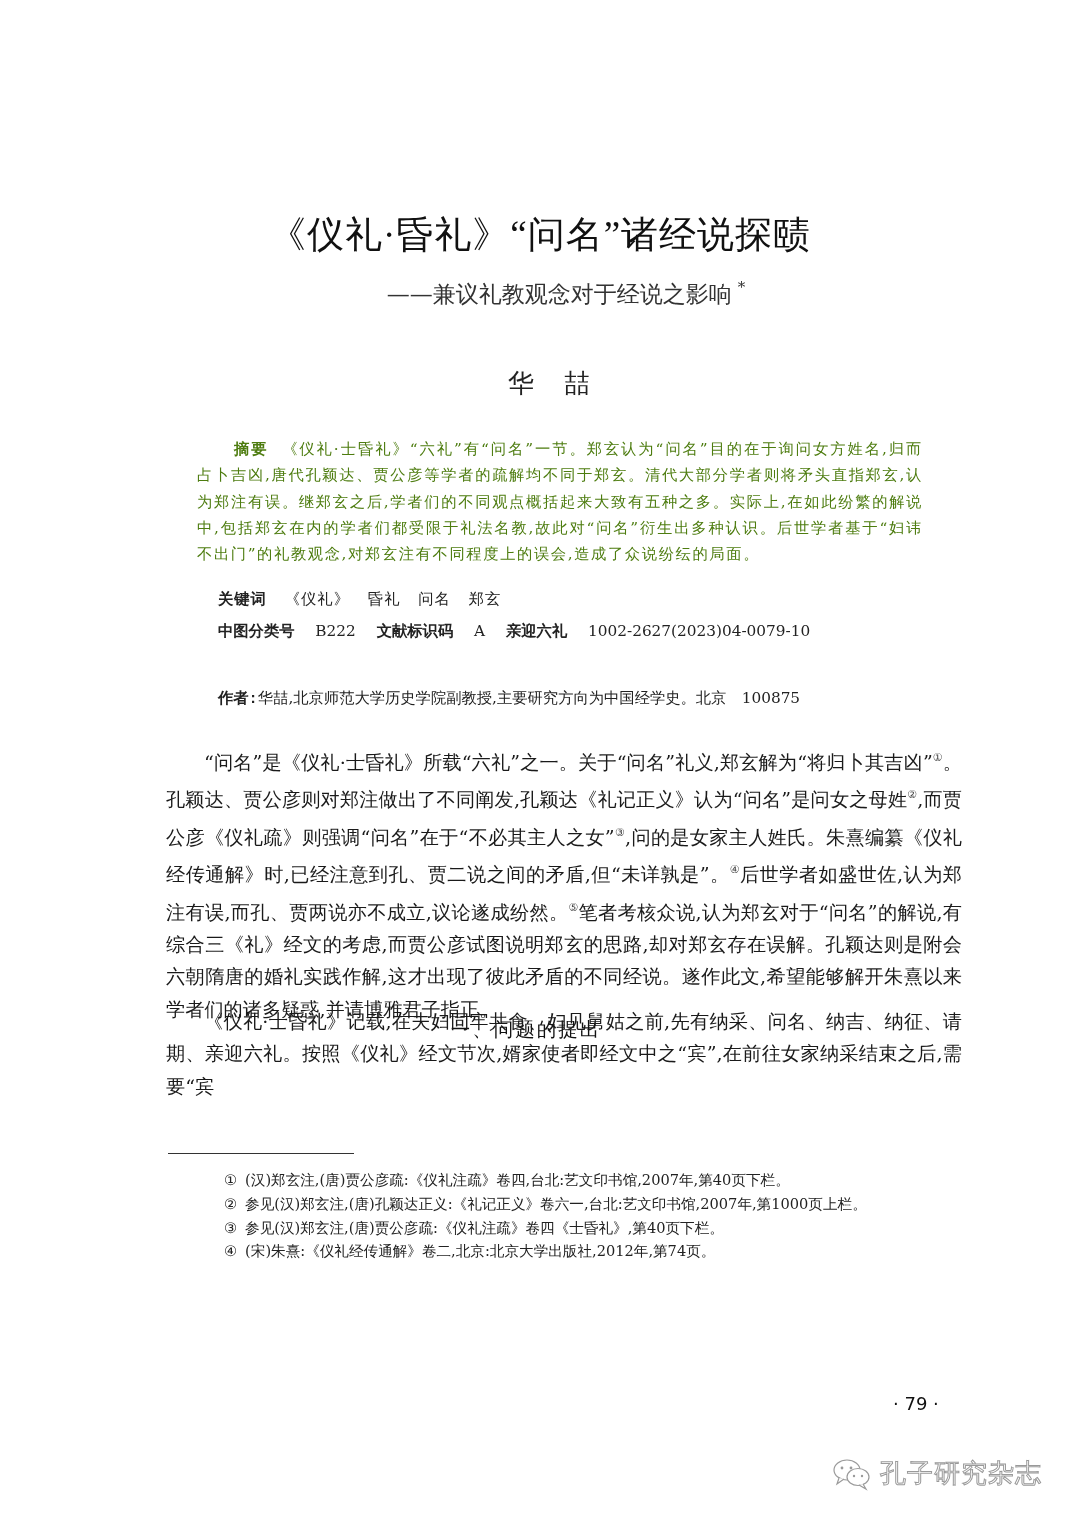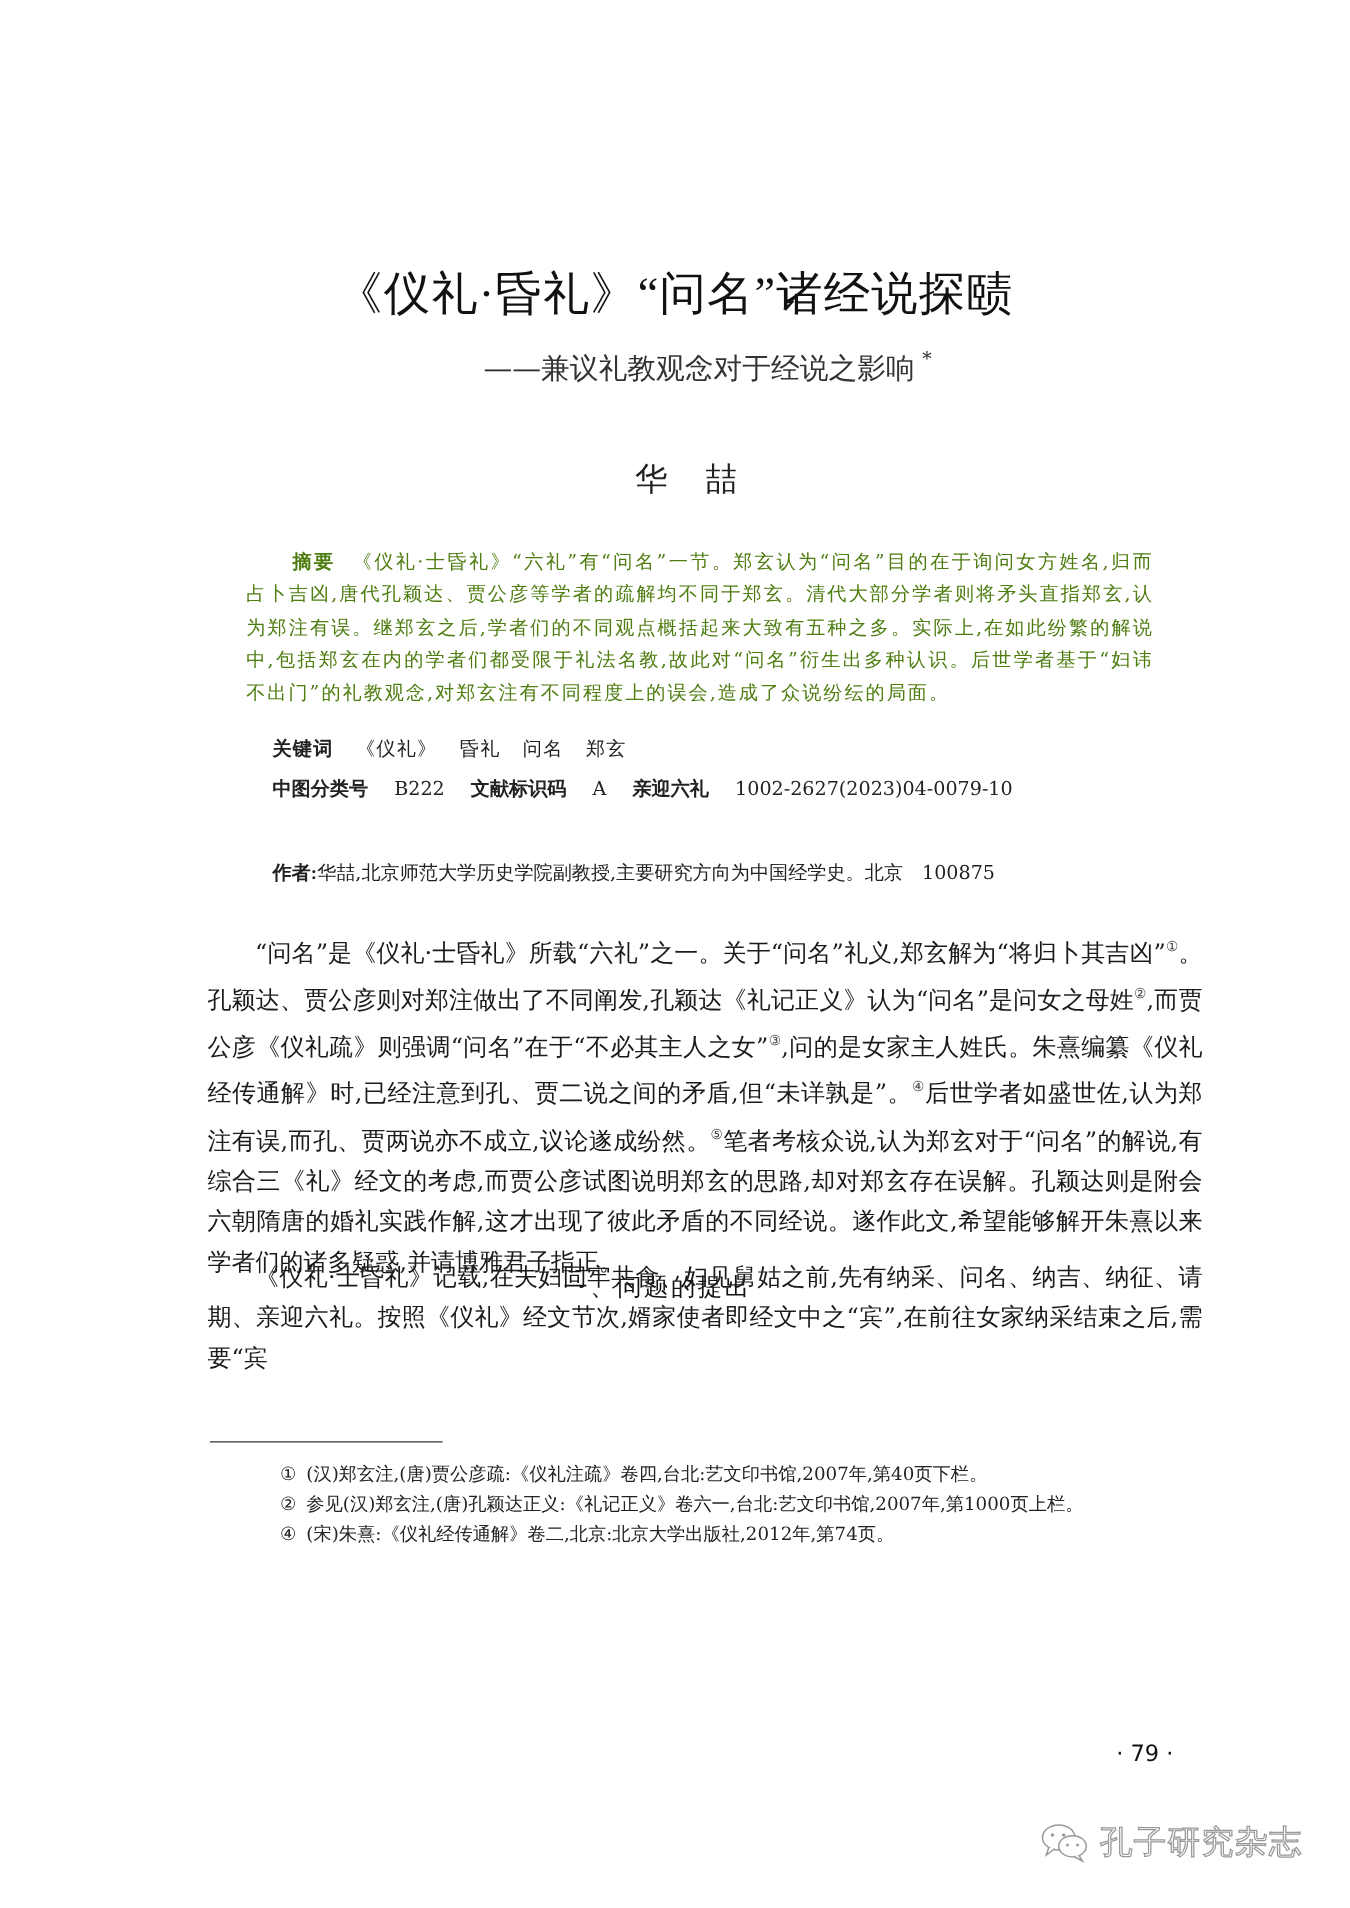--- a/index.html
+++ b/index.html
@@ -26,21 +26,21 @@
     .abstract {
       left: 197px; width: 726px; top: 436px;
       font-size: 15.3px; line-height: 26.3px; color: #4d7c0f; letter-spacing: 1.6px;
       text-align: justify;
     }
     .abstract .lead { font-family: "DejaVu Sans", "Liberation Sans", sans-serif; font-weight: bold; }
     .abstract .first { text-indent: 37px; }
     .meta-line {
       left: 218px; font-size: 15.3px; color: #222;
     }
-    .meta-line .lbl { font-family: Liberation Serif, serif; font-weight: bold; }
+    .meta-line .lbl { font-family: Liberation Mono, monospace; font-weight: bold; }
     .kw { top: 589px; letter-spacing: 1px; }
     .kw span.v { margin-left: 12px; }
     .cls { top: 621px; }
     .cls .gap { display: inline-block; width: 16px; }
     .authorinfo { top: 688px; font-size: 15.3px; }
     .body-text {
       left: 166px; width: 796px; top: 742px;
       font-size: 19.2px; line-height: 32.4px; color: #1a1a1a; text-align: justify;
     }
     .body-text p { margin: 0; text-indent: 38px; }
@@ -108,20 +108,21 @@
 
 <div class="abs body-text body2">
   <p>《仪礼·士昏礼》记载,在夫妇同牢共食、妇见舅姑之前,先有纳采、问名、纳吉、纳征、请期、亲迎六礼。按照《仪礼》经文节次,婿家使者即经文中之“宾”,在前往女家纳采结束之后,需要“宾</p>
 </div>
 
 <div class="abs fn-rule"></div>
 
 <div class="abs footnotes">
   <p><span class="mk">①</span><span>(汉)郑玄注,(唐)贾公彦疏:《仪礼注疏》卷四,台北:艺文印书馆,2007年,第40页下栏。</span></p>
   <p><span class="mk">②</span><span>参见(汉)郑玄注,(唐)孔颖达正义:《礼记正义》卷六一,台北:艺文印书馆,2007年,第1000页上栏。</span></p>
+  <p><span class="mk">③</span><span>参见(汉)郑玄注,(唐)贾公彦疏:《仪礼注疏》卷四《士昏礼》,第40页下栏。</span></p>
   <p><span class="mk">④</span><span>(宋)朱熹:《仪礼经传通解》卷二,北京:北京大学出版社,2012年,第74页。</span></p>
 </div>
 
 <div class="abs page-no">· 79 ·</div>
 
 <div class="abs watermark">
   <svg width="40" height="34" viewBox="0 0 40 34">
     <ellipse cx="15" cy="13" rx="13" ry="10" fill="#fff" stroke="#9a9a9a" stroke-width="1.2"></ellipse>
     <path d="M7 21 L5 27 L12 22" fill="#fff" stroke="#9a9a9a" stroke-width="1.2"></path>
     <ellipse cx="26" cy="20" rx="11" ry="8.5" fill="#fff" stroke="#9a9a9a" stroke-width="1.2"></ellipse>

